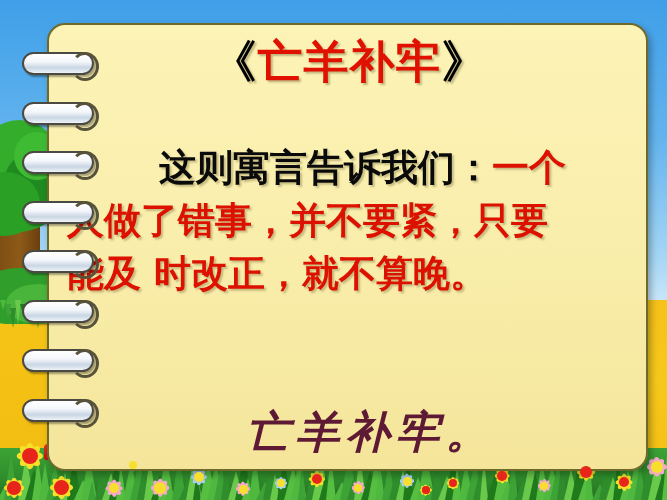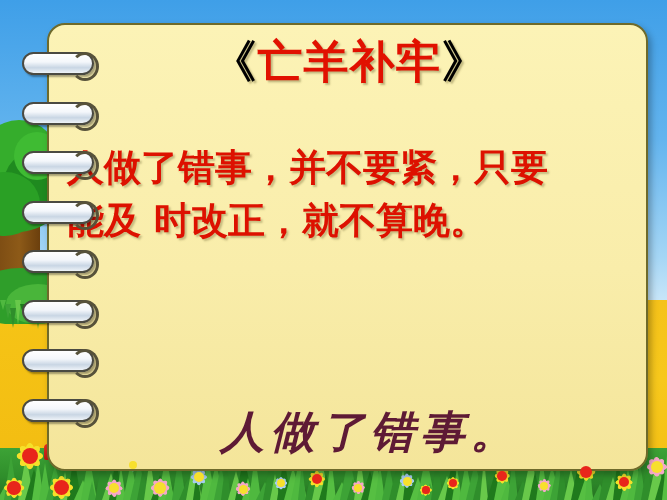--- a/index.html
+++ b/index.html
@@ -500,25 +500,26 @@
       <div class="blade" style="left: 50px; top: 304px; position: absolute; border-left-width: 3px; border-right-width: 3px; border-bottom: 20px solid rgb(31, 122, 28); transform: rotate(180deg);"></div>
       <div class="blade" style="left: 55px; top: 308px; position: absolute; border-left-width: 3px; border-right-width: 3px; border-bottom: 25px solid rgb(86, 191, 66); transform: rotate(180deg);"></div>
     </div>
 
   <div class="notebook">
     <div class="page-inner">
 
       <div class="title"><span>《</span><span class="red">亡羊补牢</span><span>》</span></div>
 
       <div class="body-block">
+        <span class="body-line l1"><span class="blk">这则寓言告诉我们：</span><span class="red">一个</span></span>
         <span class="body-line l2 red">人做了错事，并不要紧，只要</span>
         <span class="body-line l3 red">能及 时改正，就不算晚。</span>
       </div>
 
-      <div class="script s2">人做了错事。</div>
+      <div class="script s2">亡羊补牢。</div>
     </div>
   </div>
 
   <div class="rings" id="rings">
       <div class="ring" style="top: 52px;"></div>
       <div class="ring" style="top: 101.5px;"></div>
       <div class="ring" style="top: 151px;"></div>
       <div class="ring" style="top: 200.5px;"></div>
       <div class="ring" style="top: 250px;"></div>
       <div class="ring" style="top: 299.5px;"></div>

